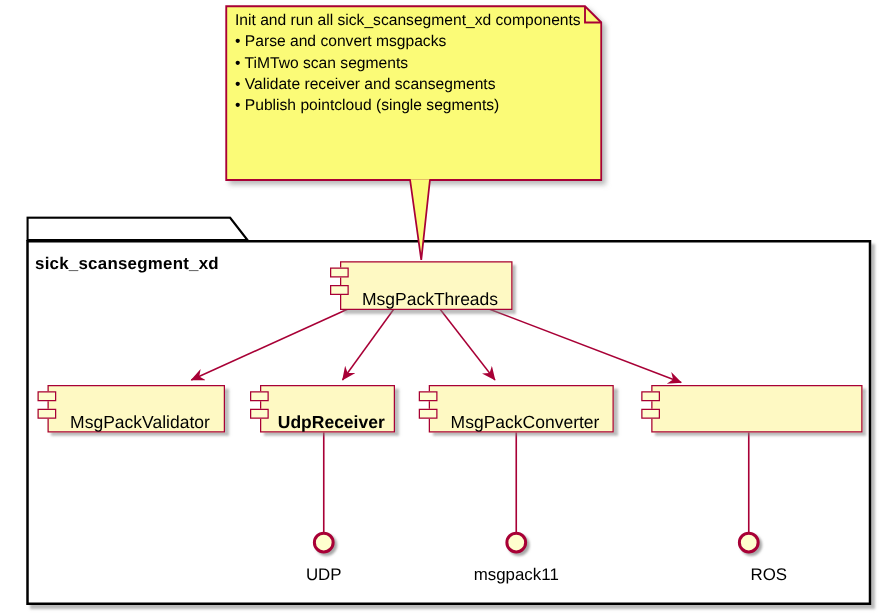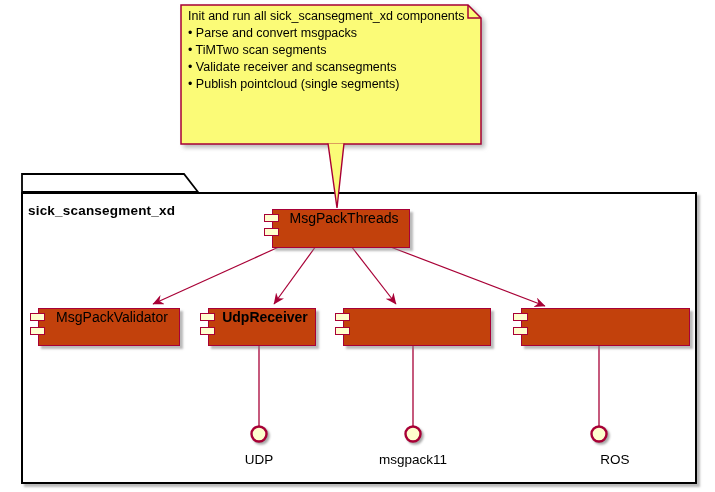--- a/index.html
+++ b/index.html
@@ -19,23 +19,23 @@
              letter-spacing:.2px;margin-top:28px;}
 
   
   #note{left:180px;top:4px;width:302px;height:141px;z-index:5;
         filter:drop-shadow(3px 3px 2px rgba(130,130,130,.55));}
   #note svg{position:absolute;left:0;top:0;}
   #note-text{position:absolute;left:8px;top:4px;width:288px;font-size:12.5px;
              line-height:17.1px;white-space:nowrap;}
 
   
-  .comp{background:#c2410c;border:1.6px solid #A80036;z-index:3;
+  .comp{background:#fef9c3;border:1.6px solid #A80036;z-index:3;
         box-shadow:3px 3px 2px rgba(130,130,130,.55);
-        display:flex;align-items:flex-start;justify-content:center;
+        display:flex;align-items:flex-end;justify-content:center;
         font-size:14px;}
   .ear{position:absolute;left:-9px;width:13px;height:6px;background:#FEFECE;
        border:1.6px solid #A80036;}
   .e1{top:4px;} .e2{top:18px;}
   #c-threads{left:272px;top:209px;width:130px;height:37px;padding-left:6px;}
   #c-validator{left:38px;top:308px;width:134px;height:36px;padding-left:6px;}
   #c-udp{left:208px;top:308px;width:100px;height:36px;padding-left:6px;font-weight:bold;}
   #c-conv{left:343px;top:308px;width:140px;height:36px;padding-left:6px;}
   #c-rospub{left:521px;top:308px;width:159px;height:36px;padding-left:8px;}
 
@@ -111,20 +111,21 @@
 
 <div class="abs comp" id="c-udp">
   <span class="ear e1"></span>
   <span class="ear e2"></span>
   <span>UdpReceiver</span>
 </div>
 
 <div class="abs comp" id="c-conv">
   <span class="ear e1"></span>
   <span class="ear e2"></span>
+  <span>MsgPackConverter</span>
 </div>
 
 <div class="abs comp" id="c-rospub">
   <span class="ear e1"></span>
   <span class="ear e2"></span>
 </div>
 
 <div class="abs iface-label" id="lbl-udp">UDP</div>
 <div class="abs iface-label" id="lbl-msgpack">msgpack11</div>
 <div class="abs iface-label" id="lbl-ros">ROS</div>

